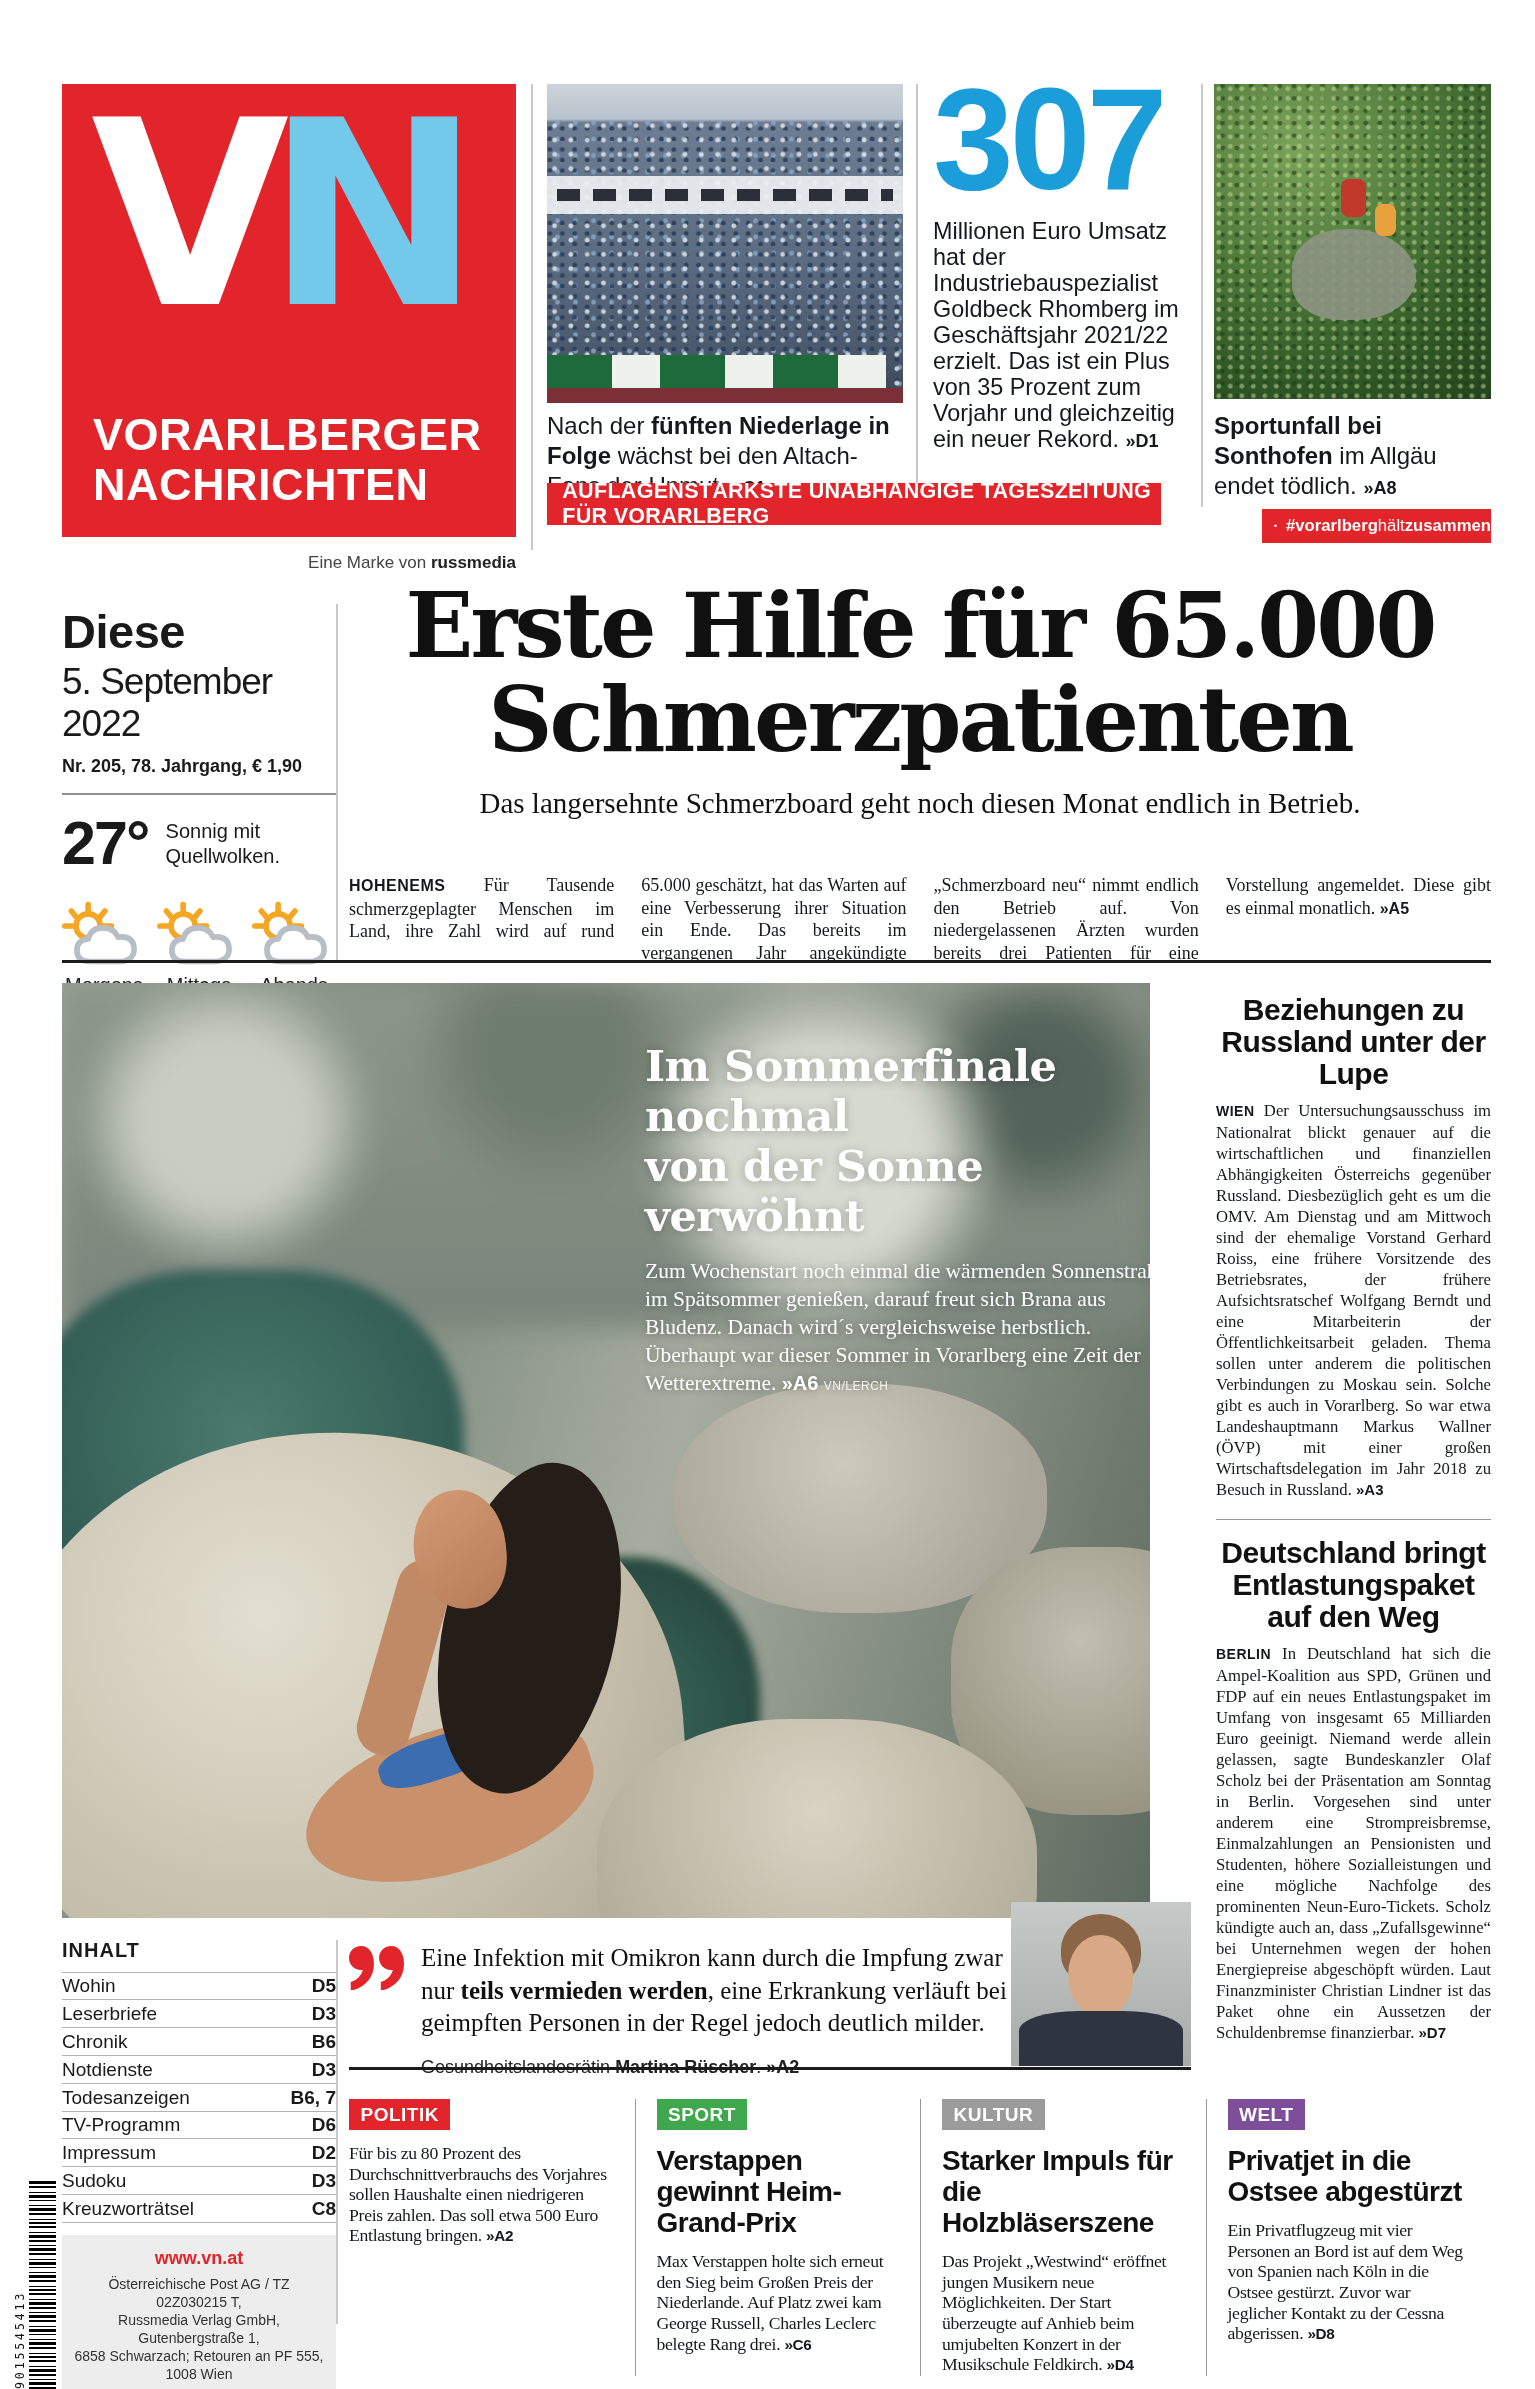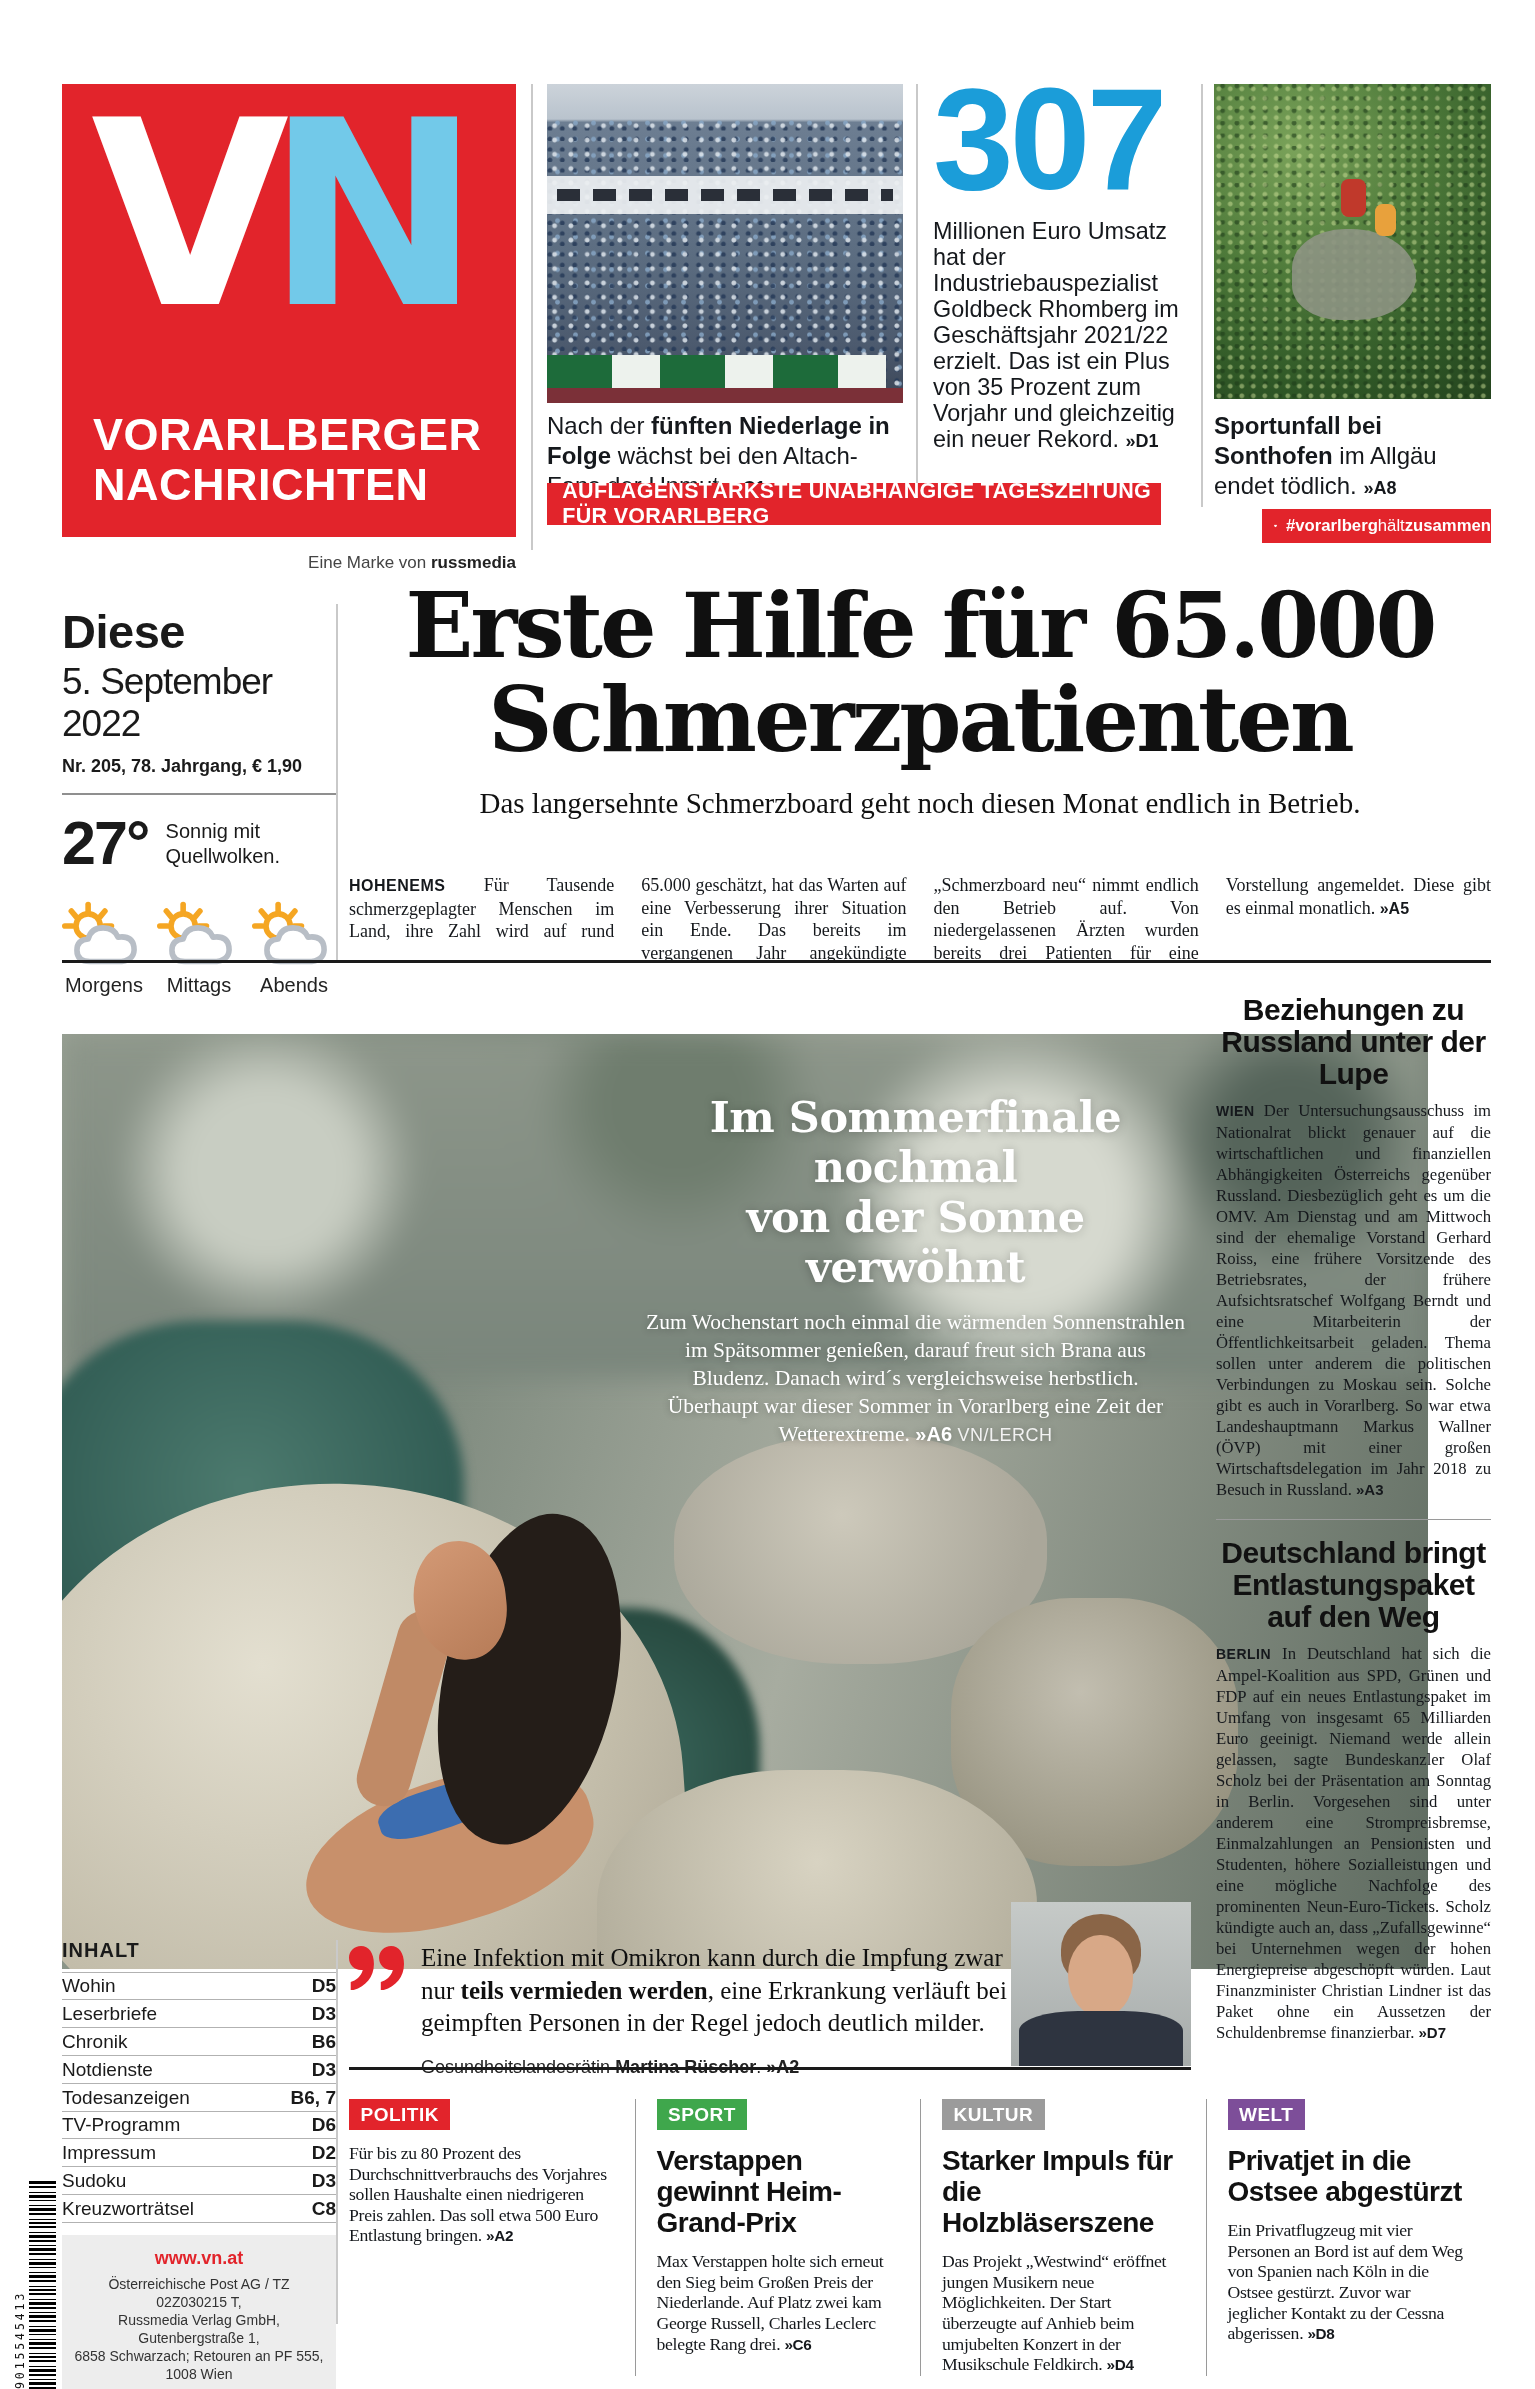--- a/index.html
+++ b/index.html
@@ -94,22 +94,22 @@
   .headline h1{margin:0;font-family:"DejaVu Serif",serif;font-weight:bold;color:#101010;
      font-size:89px;line-height:1.06;letter-spacing:-2.9px;}
   .subhead{font-family:"Liberation Serif",serif;font-size:29px;margin-top:19px;color:#111;}
   .leadcols{left:349px;top:874px;width:1142px;height:92px;column-count:4;column-gap:27px;
      font-family:"Liberation Serif",serif;font-size:18px;line-height:22.5px;text-align:justify;color:#15181c;}
   .dateline{font-family:"Liberation Sans",sans-serif;font-weight:bold;font-size:16px;letter-spacing:0.5px;}
   .leadcols .ref{font-size:16px;}
   .bigrule{left:62px;top:960px;width:1429px;height:2.9px;background:#1a1a1a;}
 
   
-  .mphoto{left:62px;top:1034px;width:1366px;height:935px;overflow:hidden;
-    background:linear-gradient(105deg,#9aa295 0%,#7e8a7e 28%,#a7aca0 55%,#5d6a5f 100%);text-align:center;}
+  .mphoto{left:62px;top:983px;width:1088px;height:935px;overflow:hidden;
+    background:linear-gradient(105deg,#9aa295 0%,#7e8a7e 28%,#a7aca0 55%,#5d6a5f 100%);}
   .ph-top{position:absolute;left:0;right:0;top:0;height:344px;filter:blur(13.4px);
     background:
       radial-gradient(circle at 15% 40%, #c8cdc2 0 86px, transparent 153px),
       radial-gradient(circle at 45% 20%, #6f7d6e 0 76px, transparent 143px),
       radial-gradient(circle at 70% 50%, #d6d9cf 0 105px, transparent 182px),
       radial-gradient(circle at 90% 30%, #55645a 0 67px, transparent 134px),
       linear-gradient(180deg,#8d968a,#79857b);}
   .ph-water1{position:absolute;left:-38px;top:287px;width:440px;height:411px;filter:blur(5.7px);
     background:radial-gradient(circle at 50% 40%,#4c7a6e,#2f5a52 70%);border-radius:40%;}
   .ph-water2{position:absolute;left:411px;top:574px;width:287px;height:315px;filter:blur(4.8px);
@@ -133,21 +133,21 @@
   .ph-torso{position:absolute;left:239px;top:746px;width:296px;height:143px;background:#c8906b;
     border-radius:55% 45% 50% 50%;transform:rotate(-16deg);}
   .ph-bikini{position:absolute;left:315px;top:755px;width:115px;height:42px;background:#3c6db0;
     border-radius:40%;transform:rotate(-18deg);}
   .overlay{position:absolute;left:583px;top:59px;width:541px;color:#fff;}
   .overlay h2{margin:0;font-family:"DejaVu Serif",serif;font-weight:bold;font-size:43px;
     line-height:1.16;letter-spacing:-0.5px;text-shadow:0 1px 9.6px rgba(0,0,0,.25);}
   .overlay p{margin:15.3px 0 0 0;font-family:"Liberation Serif",serif;font-size:21.5px;line-height:28px;
     text-shadow:0 1px 7.6px rgba(0,0,0,.3);}
   .overlay .ref{font-size:20px;}
-  .credit{font-size:18px;letter-spacing:0.5px;color:#f2f2f2;font-family:"Liberation Sans",sans-serif;}
+  .credit{font-size:12px;letter-spacing:0.5px;color:#f2f2f2;font-family:"Liberation Sans",sans-serif;}
 
   
   .sidebar{left:1216px;top:994px;width:275px;}
   .sb-title{font-weight:bold;font-size:30px;line-height:32px;text-align:center;
     letter-spacing:-0.5px;color:#111;}
   .sb-body{font-family:"Liberation Serif",serif;font-size:16.7px;line-height:21px;
     text-align:justify;margin-top:9.6px;color:#15181c;}
   .sb-body .dateline{font-size:14px;}
   .sb-body .ref{font-size:15px;}
   .sb-div{height:1.9px;background:#9a9a9a;margin:19px 0 17px 0;}

